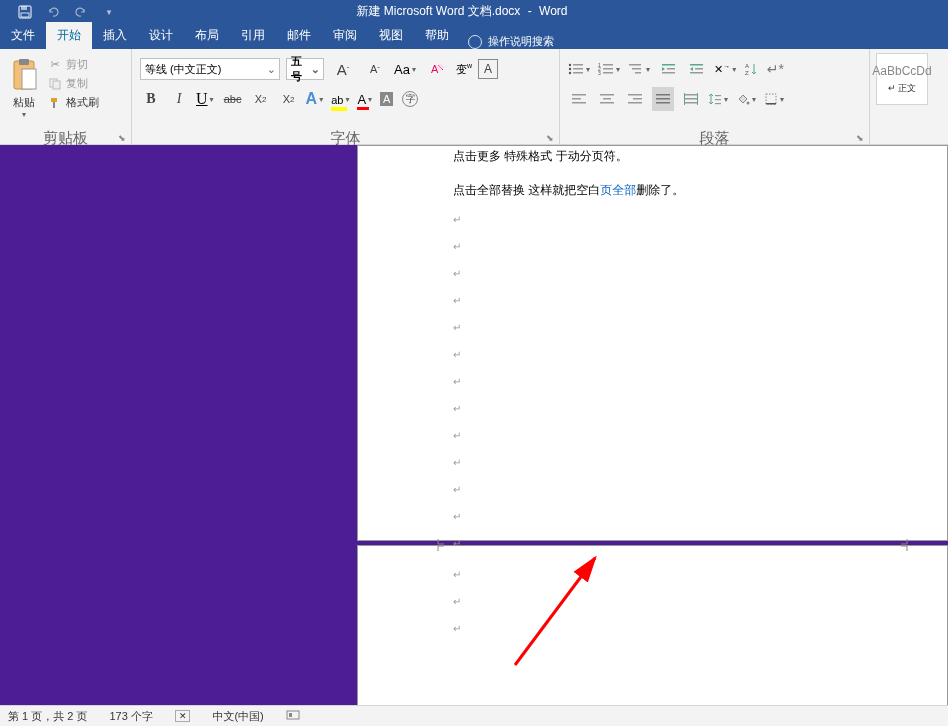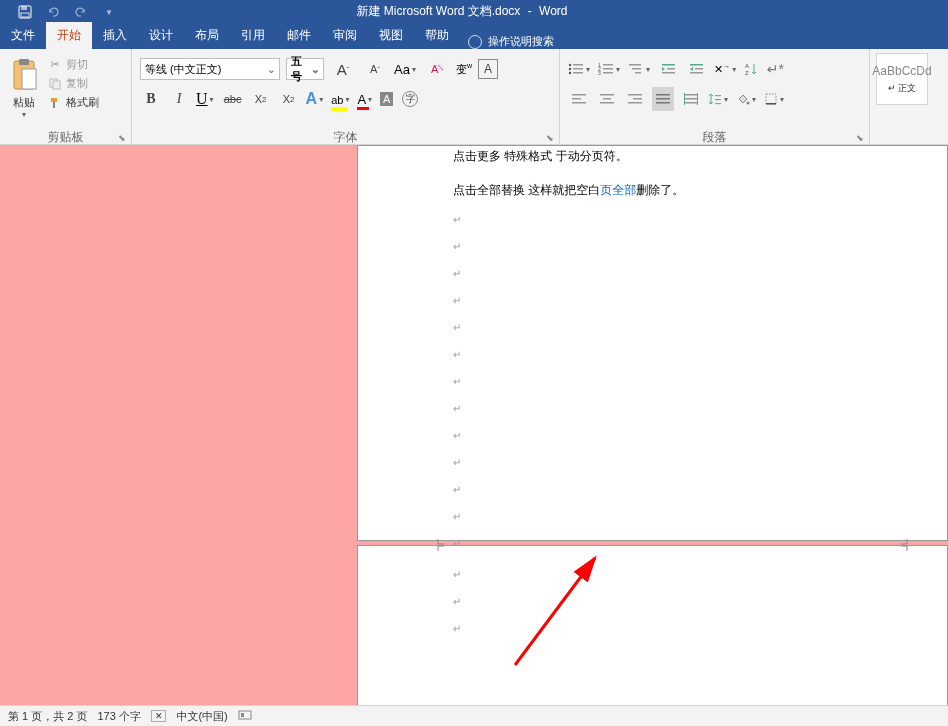--- a/index.html
+++ b/index.html
@@ -34,21 +34,21 @@
       align-items: flex-end;
     }
     .menu-item {
       padding: 5px 11px;
       font-size: 12px;
       color: #fff;
       cursor: pointer;
     }
     .menu-item.active {
       background: #f3f3f3;
-      color: #c2410c;
+      color: #0369a1;
     }
     .tell-me {
       display: flex;
       align-items: center;
       color: #fff;
       font-size: 11px;
       padding: 0 8px;
       gap: 6px;
     }
     .tell-me-icon { width: 14px; height: 14px; border: 1.5px solid rgba(255,255,255,0.8); border-radius: 50%; }
@@ -60,21 +60,21 @@
     }
     .ribbon-group {
       border-right: 1px solid #d4d4d4;
       display: flex;
       flex-direction: column;
       padding: 4px 4px 0 4px;
       position: relative;
     }
     .ribbon-group-content { flex: 1; display: flex; }
     .ribbon-group-label {
-      font-size: 12px;
+      font-size: 15px;
       color: #666;
       text-align: center;
       padding-bottom: 1px;
       height: 15px;
     }
     .dialog-launcher {
       position: absolute;
       bottom: 1px;
       right: 3px;
       width: 10px;
@@ -142,21 +142,21 @@
       cursor: pointer;
     }
     .style-preview { font-size: 12px; color: #888; }
     .style-name { font-size: 9px; color: #333; margin-top: 4px; }
     .workspace {
       position: absolute;
       top: 145px;
       left: 0;
       right: 0;
       bottom: 21px;
-      background: #fca5a5;
+      background: #4c1d95;
       display: flex;
       justify-content: flex-end;
     }
     .page {
       position: absolute;
       left: 357px;
       top: 0;
       right: 0;
       height: 396px;
       background: #fff;
@@ -199,21 +199,21 @@
       bottom: 0;
       left: 0;
       right: 0;
       height: 21px;
       background: #f3f3f3;
       border-top: 1px solid #d4d4d4;
       display: flex;
       align-items: center;
       font-size: 11px;
       color: #333;
-      gap: 10px;
+      gap: 22px;
       padding-left: 8px;
     }
     .status-item { cursor: pointer; }
     .status-close { border: 1px solid #aaa; padding: 0 3px; font-size: 9px; cursor: pointer; }
   </style>
 </head>
 <body>
 
 <div class="titlebar">
   <div class="qat">

